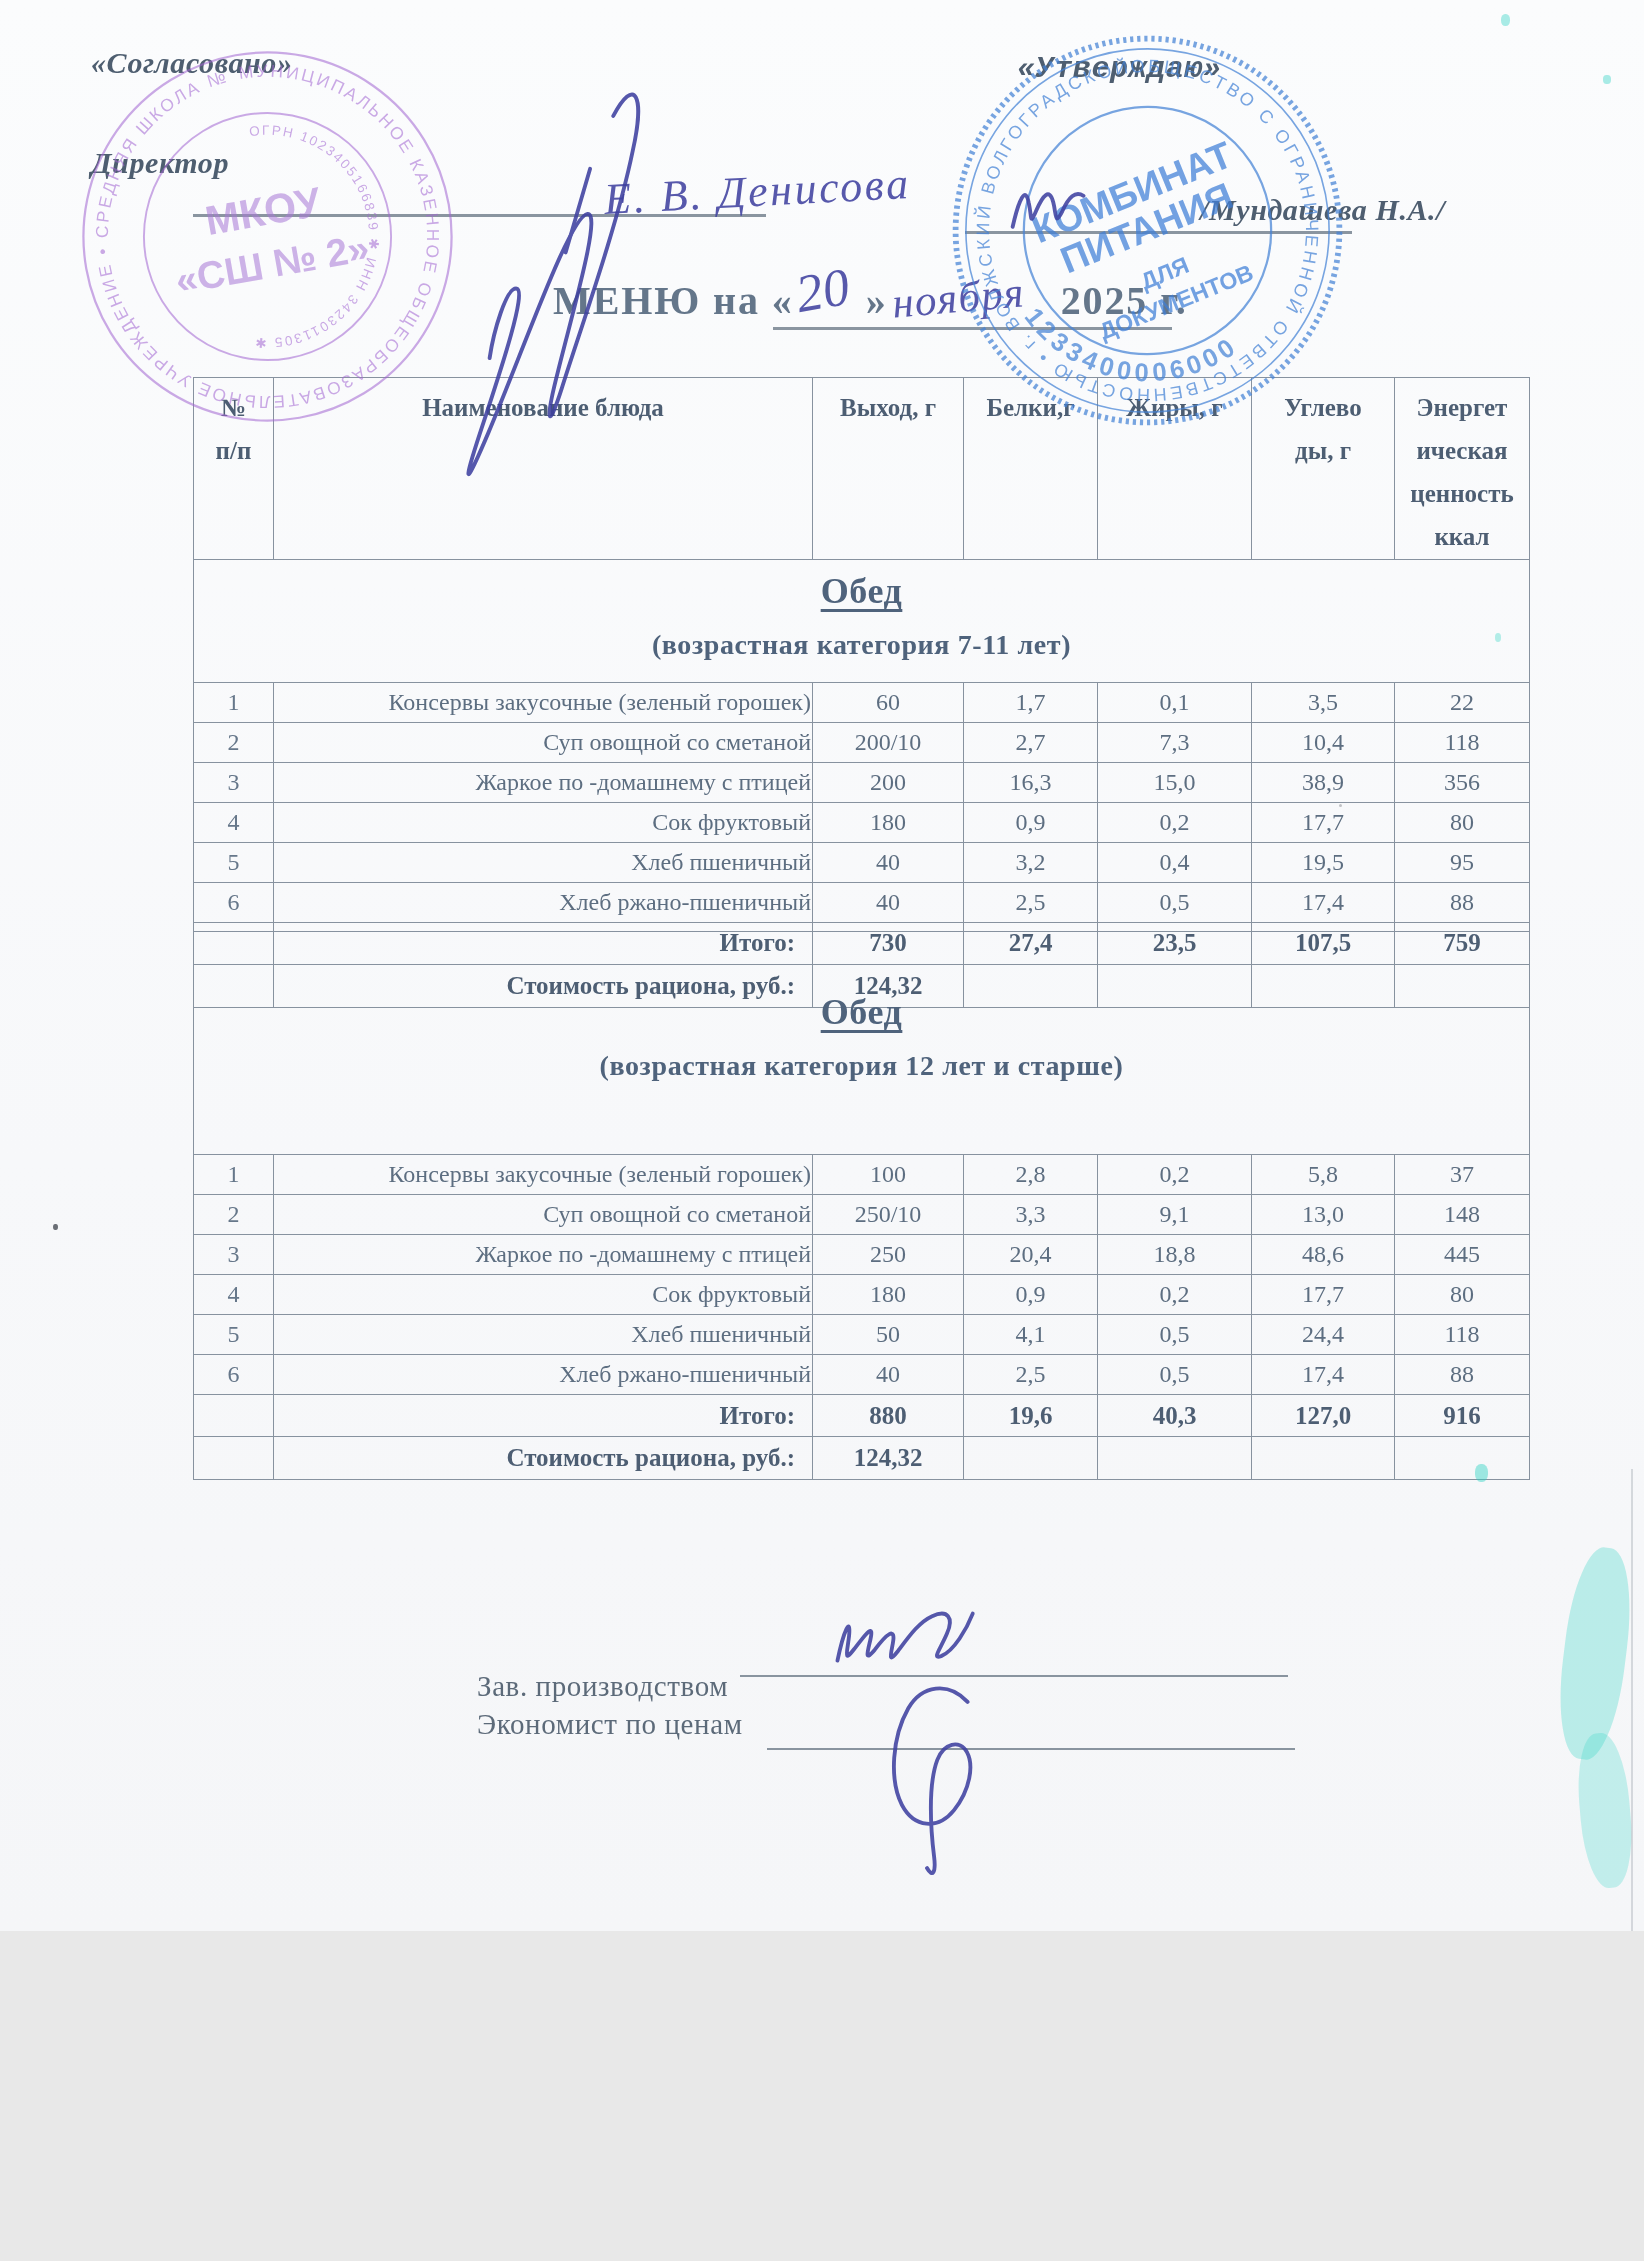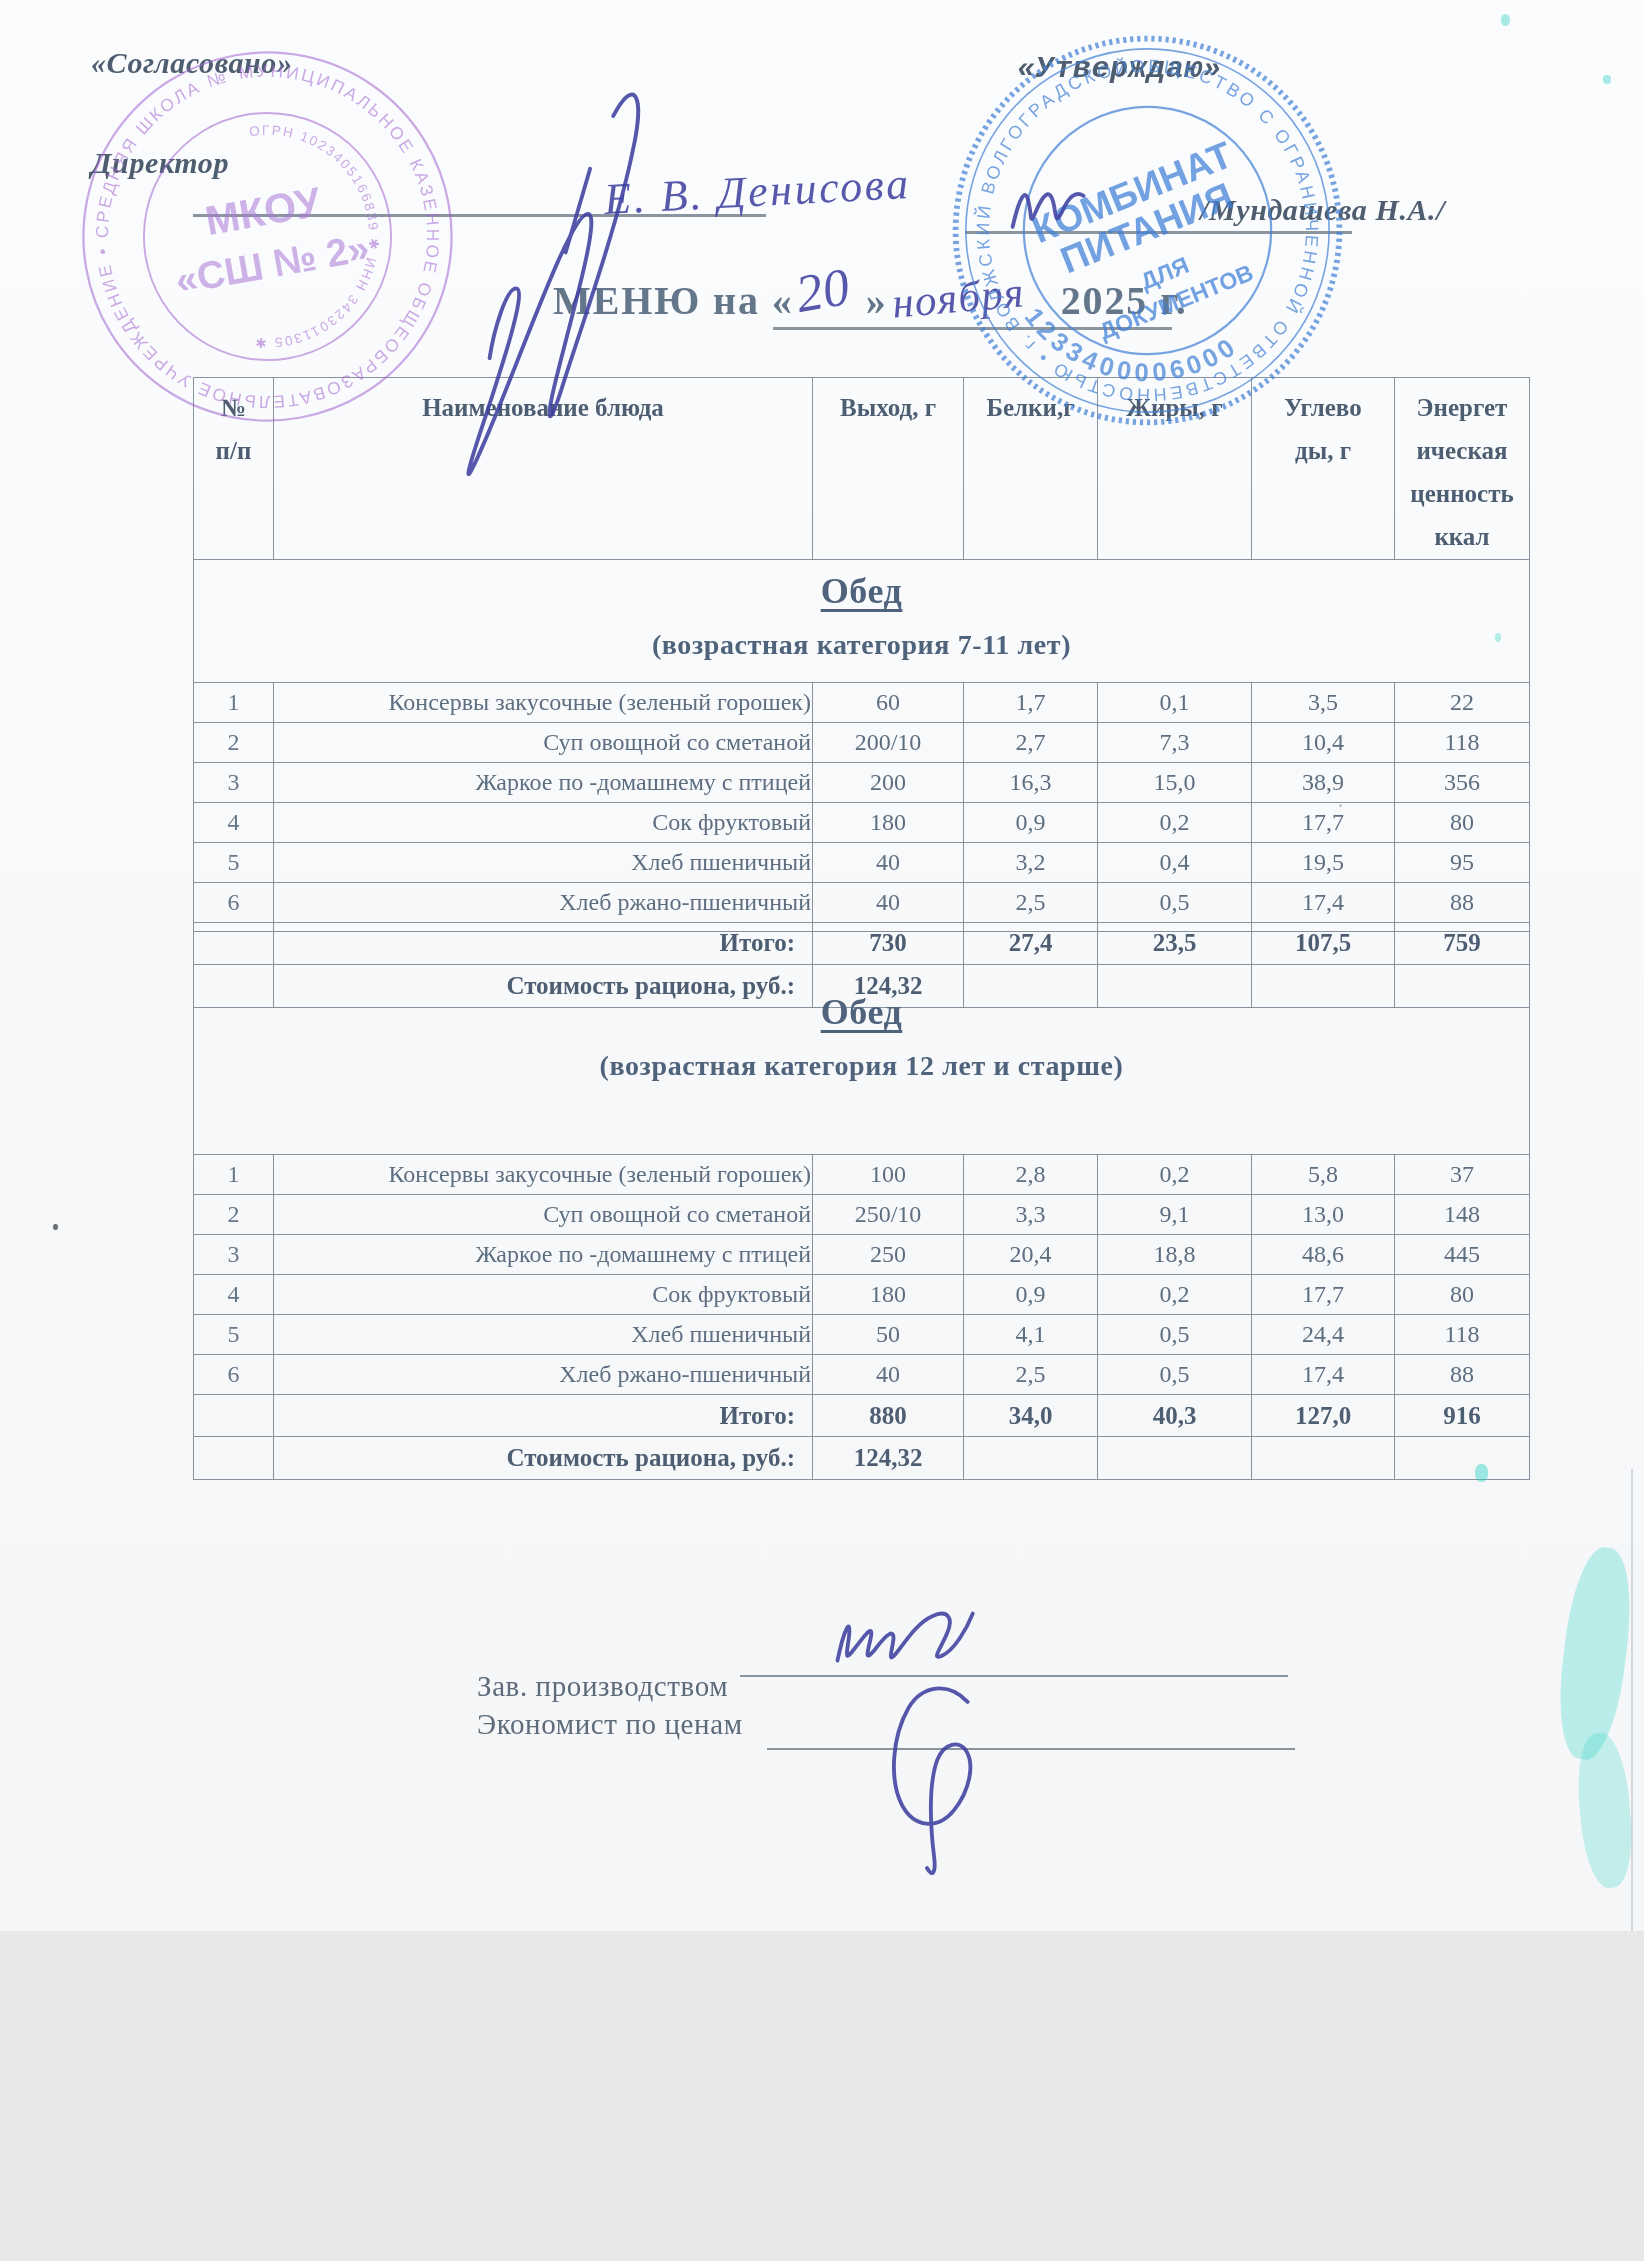--- a/index.html
+++ b/index.html
@@ -254,21 +254,21 @@
           <td class="c-val">0,5</td>
           <td class="c-val">17,4</td>
           <td class="c-val">88</td>
         </tr>
       </tbody>
     <tbody>
       <tr class="total-row">
         <td></td>
         <td class="lbl">Итого:</td>
         <td>880</td>
-        <td>34,0</td>
+        <td>19,6</td>
         <td>40,3</td>
         <td>127,0</td>
         <td>916</td>
       </tr>
       <tr class="cost-row">
         <td></td>
         <td class="lbl">Стоимость рациона, руб.:</td>
         <td>124,32</td>
         <td></td>
           <td></td>

